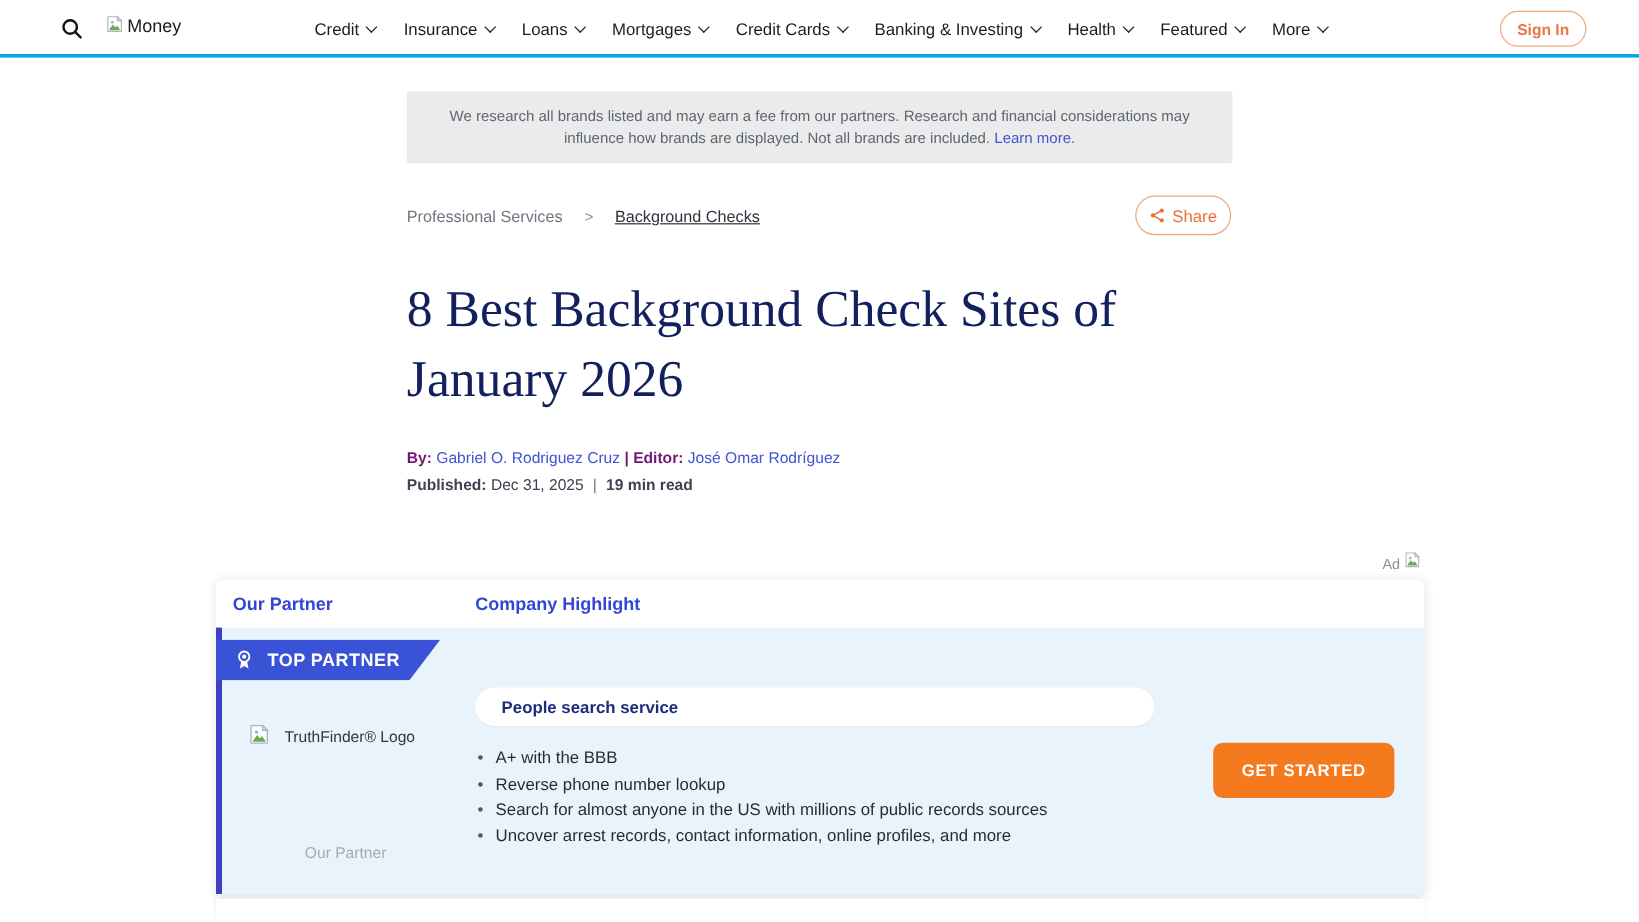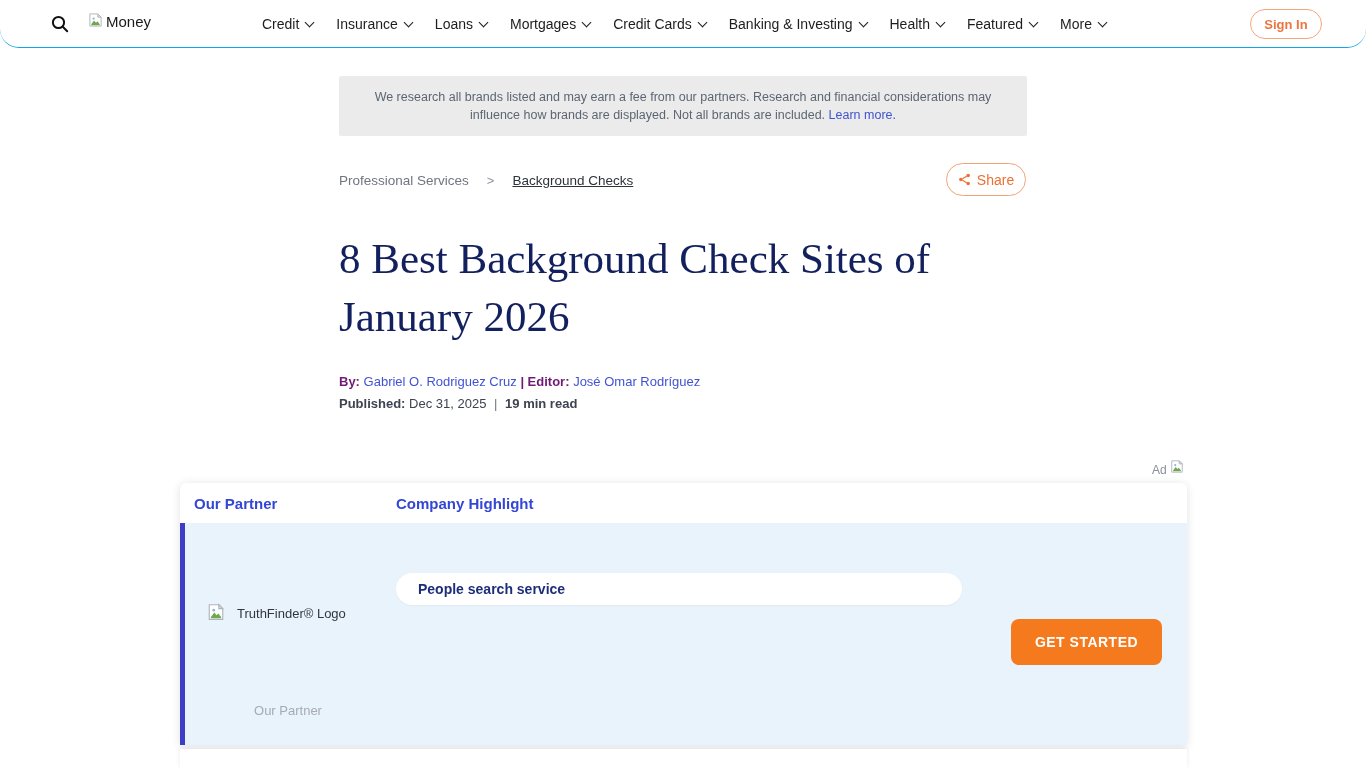--- a/index.html
+++ b/index.html
@@ -1,21 +1,21 @@
 <!DOCTYPE html>
 <html><head>
 <meta charset="utf-8">
 <style>
   * { margin:0; padding:0; box-sizing:border-box; }
   html,body { background:#fff; }
   body { font-family:"Liberation Sans","DejaVu Sans",sans-serif; }
   .page { position:relative; width:1366px; height:768px; background:#fff; overflow:hidden; margin:0 auto; }
 
   
-  .header { position:absolute; top:0; left:0; width:1366px; height:48px; background:#fff; border-bottom:1px solid #0ea5e9;border-radius:19px; }
+  .header { position:absolute; top:0; left:0; width:1366px; height:48px; background:#fff; border-bottom:3px solid #0ea5e9; }
   .search-btn { position:absolute; left:50px; top:14px; width:20px; height:20px; cursor:pointer; }
   .logo { position:absolute; left:88px; top:12px; display:flex; align-items:center; gap:3px; font-size:15px; color:#1b1b1b; cursor:pointer; }
   .nav { position:absolute; left:262px; top:0; height:48px; display:flex; align-items:center; gap:23px; }
   .nav-item { display:flex; align-items:center; font-size:14px; color:#1d1d1f; cursor:pointer; white-space:nowrap; }
   .chev { width:7px; height:7px; border-right:1.8px solid #1d1d1f; border-bottom:1.8px solid #1d1d1f; transform:rotate(45deg); margin-left:7px; margin-top:-4px; display:inline-block; }
   .signin { position:absolute; right:44px; top:9px; width:72px; height:30px; border:1px solid #f3a87c; border-radius:16px; background:#fff; color:#ec7540; font-size:13px; font-weight:bold; display:flex; align-items:center; justify-content:center; cursor:pointer; }
 
   
   .disclaimer { position:absolute; left:339px; top:76px; width:688px; height:60px; background:#ebebeb; border-radius:2px; display:flex; align-items:center; justify-content:center; padding:10px 20px; }
   .disclaimer p { font-size:12.5px; line-height:18px; color:#5c6673; text-align:center; }
@@ -174,35 +174,49 @@
         </svg>
     </span>
   </div>
 
   <div class="card">
     <div class="card-head">
       <div class="h1">Our Partner</div>
       <div class="h2">Company Highlight</div>
     </div>
     <div class="row-blue">
+      <div class="ribbon">
+        <svg width="15" height="19" viewBox="0 0 16 20">
+            <circle cx="8" cy="6.5" r="4.6" fill="none" stroke="#fff" stroke-width="1.7"></circle>
+            <circle cx="8" cy="6.5" r="1.9" fill="#fff"></circle>
+            <path d="M5.4 10.5L4.2 17l3.8-2.2L11.8 17l-1.2-6.5" fill="#fff"></path>
+          </svg>
+        <span>TOP PARTNER</span>
+      </div>
       <div class="cell-left">
         <div class="brand-line">
           <span class="bimg">
             <svg width="18" height="18" viewBox="0 0 16 16">
                 <path d="M2 1.5h8.5l3.5 3.5v9.5H2z" fill="#fff" stroke="#aeb4bb"></path>
                 <path d="M10.5 1.5l3.5 3.5h-3.5z" fill="#dde3e9" stroke="#aeb4bb"></path>
                 <path d="M3.5 12.5l3-4 2 2.4 1.6-1.6 2.4 3.2v1H3.5z" fill="#71a74f"></path>
                 <circle cx="6" cy="6.4" r="1.2" fill="#8fb3d9"></circle>
               </svg>
           </span>
           <span>TruthFinder® Logo</span>
         </div>
         <div class="partner-cap">Our Partner</div>
       </div>
       <div class="pill">
         <span>People search service</span>
       </div>
+      <ul class="bullets">
+        <li>A+ with the BBB</li>
+        <li>Reverse phone number lookup</li>
+        <li>Search for almost anyone in the US with millions of public records sources</li>
+        <li>Uncover arrest records, contact information, online profiles, and more</li>
+      </ul>
       <button class="cta">GET STARTED</button>
     </div>
   </div>
   <div class="row-next"></div>
 
 </div>
 
 </body></html>

